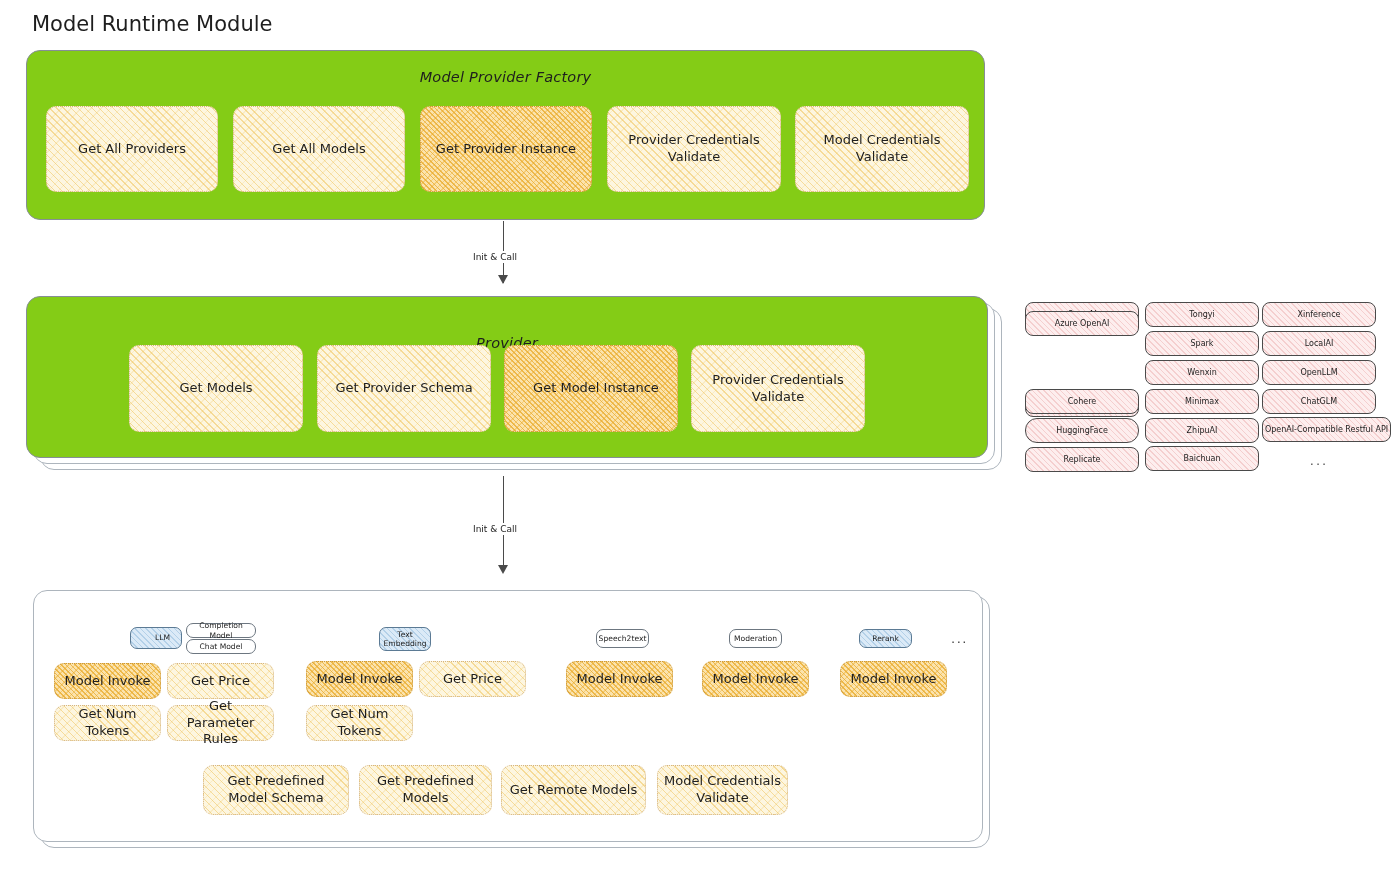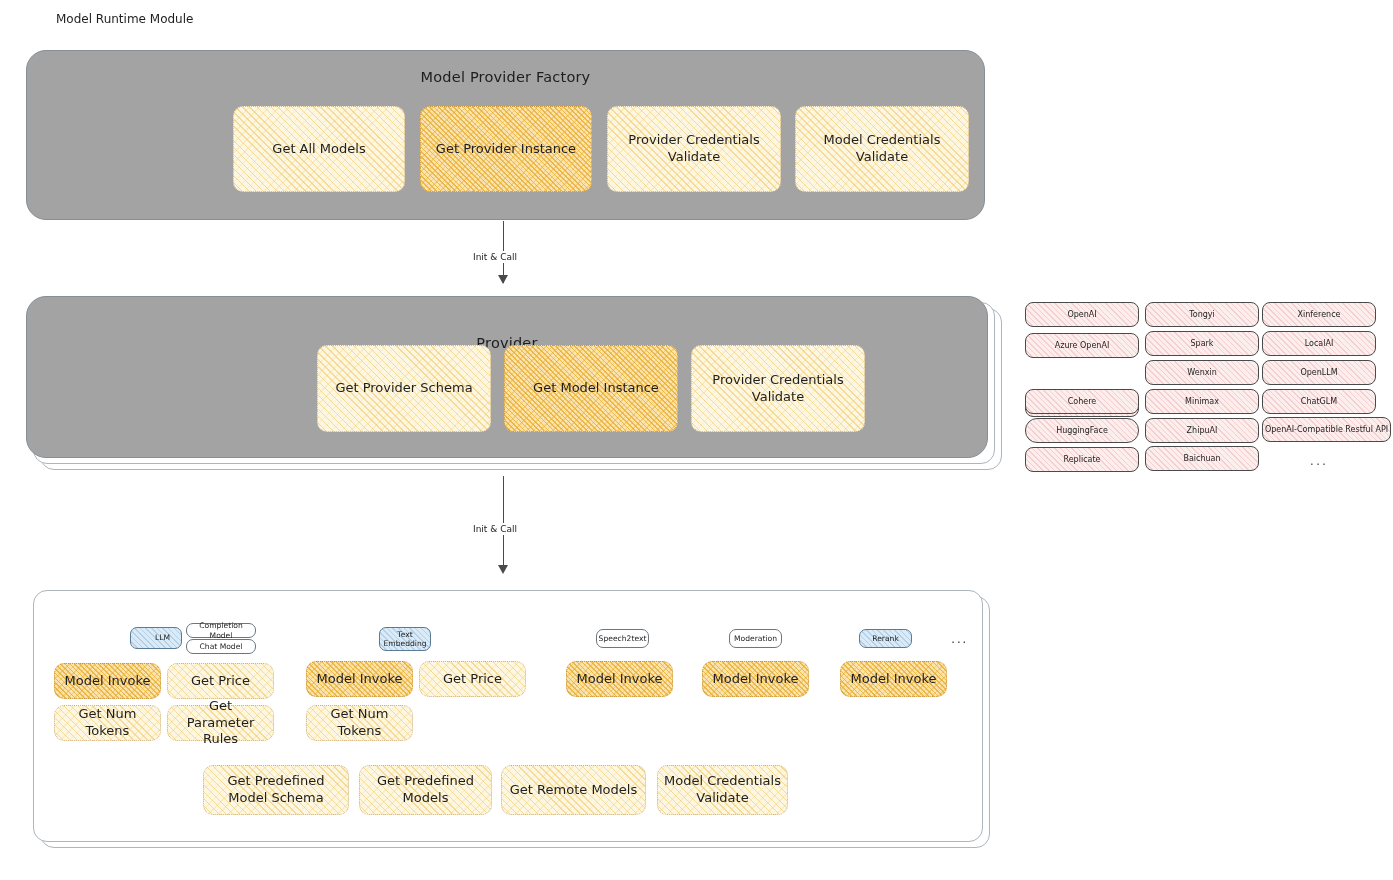--- a/index.html
+++ b/index.html
@@ -9,23 +9,24 @@
     font-family: "DejaVu Sans", sans-serif;
     overflow: hidden;
   }
   #stage { position: relative; width: 1393px; height: 880px; }
 
   
   .hand { font-family: "DejaVu Sans", sans-serif; color: #1e1e1e; }
 
   .panel {
     position: absolute;
-    background: #a3a3a3;
+    background: #84cc16;
     border: 1.4px solid #868e96;
-    border-radius: 20px;
+    border-radius: 14px;
+    font-style: italic;
   }
   .panel-shadow {
     position: absolute;
     background: #ffffff;
     border: 1.2px solid #adb5bd;
     border-radius: 14px;
   }
   .panel-title {
     position: absolute; left: 0; right: 0;
     text-align: center;
@@ -120,51 +121,52 @@
 
   .ellipsis {
     position: absolute;
     font-size: 13px;
     color: #444;
     letter-spacing: 1.5px;
   }
 
   .diagram-title {
     position: absolute;
-    font-size: 12px;
-    color: #1e1e1e;
-    margin-left: 24px;
+    font-size: 21px;
+    color: #1e1e1e;
   }
 </style>
 </head>
 <body>
 
 <div id="stage">
 
   <div class="diagram-title hand" style="left:32px; top:12px;">Model Runtime Module</div>
 
   <div class="panel" style="left:26px; top:50px; width:959px; height:170px;">
     <div class="panel-title hand" style="top:18px;">Model Provider Factory</div>
   </div>
 
+  <div class="node" style="left:46px; top:106px; width:172px; height:86px;">Get All Providers</div>
   <div class="node" style="left:233px; top:106px; width:172px; height:86px;">Get All Models</div>
   <div class="node hot" style="left:420px; top:106px; width:172px; height:86px;">Get Provider Instance</div>
   <div class="node" style="left:607px; top:106px; width:174px; height:86px;">Provider Credentials Validate</div>
   <div class="node" style="left:795px; top:106px; width:174px; height:86px;">Model Credentials Validate</div>
 
   <div class="arrow-line" style="left:503px; top:221px; height:62px;"></div>
   <div class="arrow-head" style="left:498px; top:275px;"></div>
   <div class="arrow-label hand" style="left:469px; top:251px;">Init &amp; Call</div>
 
   <div class="panel-shadow" style="left:40px; top:308px; width:962px; height:162px;"></div>
   <div class="panel-shadow" style="left:33px; top:302px; width:962px; height:162px;"></div>
   <div class="panel" style="left:26px; top:296px; width:962px; height:162px;">
     <div class="panel-title hand" style="top:22px;margin-top:16px;">Provider</div>
   </div>
 
+  <div class="node" style="left:129px; top:345px; width:174px; height:87px;">Get Models</div>
   <div class="node" style="left:317px; top:345px; width:174px; height:87px;">Get Provider Schema</div>
   <div class="node hot" style="left:504px; top:345px; width:174px; height:87px;padding-left:16px;">Get Model Instance</div>
   <div class="node" style="left:691px; top:345px; width:174px; height:87px;">Provider Credentials Validate</div>
 
   <div class="arrow-line" style="left:503px; top:476px; height:96px;"></div>
   <div class="arrow-head" style="left:498px; top:565px;"></div>
   <div class="arrow-label hand" style="left:469px; top:523px;">Init &amp; Call</div>
 
   <div class="panel-shadow" style="left:40px; top:596px; width:950px; height:252px;"></div>
   <div class="panel-shadow" style="left:33px; top:590px; width:950px; height:252px;"></div>
@@ -194,21 +196,21 @@
   <div class="node hot" style="left:840px; top:661px; width:107px; height:36px;">Model Invoke</div>
 
   <div class="ellipsis hand" style="left:951px; top:631px;">...</div>
 
   <div class="node" style="left:203px; top:765px; width:146px; height:50px;">Get Predefined Model Schema</div>
   <div class="node" style="left:359px; top:765px; width:133px; height:50px;">Get Predefined Models</div>
   <div class="node" style="left:501px; top:765px; width:145px; height:50px;">Get Remote Models</div>
   <div class="node" style="left:657px; top:765px; width:131px; height:50px;">Model Credentials Validate</div>
 
   <div class="chip" style="left:1025px; top:302px; width:114px; height:25px;">OpenAI</div>
-  <div class="chip" style="left:1025px; top:333px; width:114px; height:25px;">Azure OpenAI</div>
+  <div class="chip" style="left:1025px; top:311px; width:114px; height:25px;">Azure OpenAI</div>
   <div class="chip" style="left:1025px; top:360px; width:114px; height:25px;margin-top:32px;">Anthropic</div>
   <div class="chip" style="left:1025px; top:389px; width:114px; height:25px;">Cohere</div>
   <div class="chip" style="left:1025px; top:418px; width:114px; height:25px;border-radius:12px;">HuggingFace</div>
   <div class="chip" style="left:1025px; top:447px; width:114px; height:25px;">Replicate</div>
 
   <div class="chip" style="left:1145px; top:302px; width:114px; height:25px;">Tongyi</div>
   <div class="chip" style="left:1145px; top:331px; width:114px; height:25px;">Spark</div>
   <div class="chip" style="left:1145px; top:360px; width:114px; height:25px;">Wenxin</div>
   <div class="chip" style="left:1145px; top:389px; width:114px; height:25px;">Minimax</div>
   <div class="chip" style="left:1145px; top:418px; width:114px; height:25px;">ZhipuAI</div>

